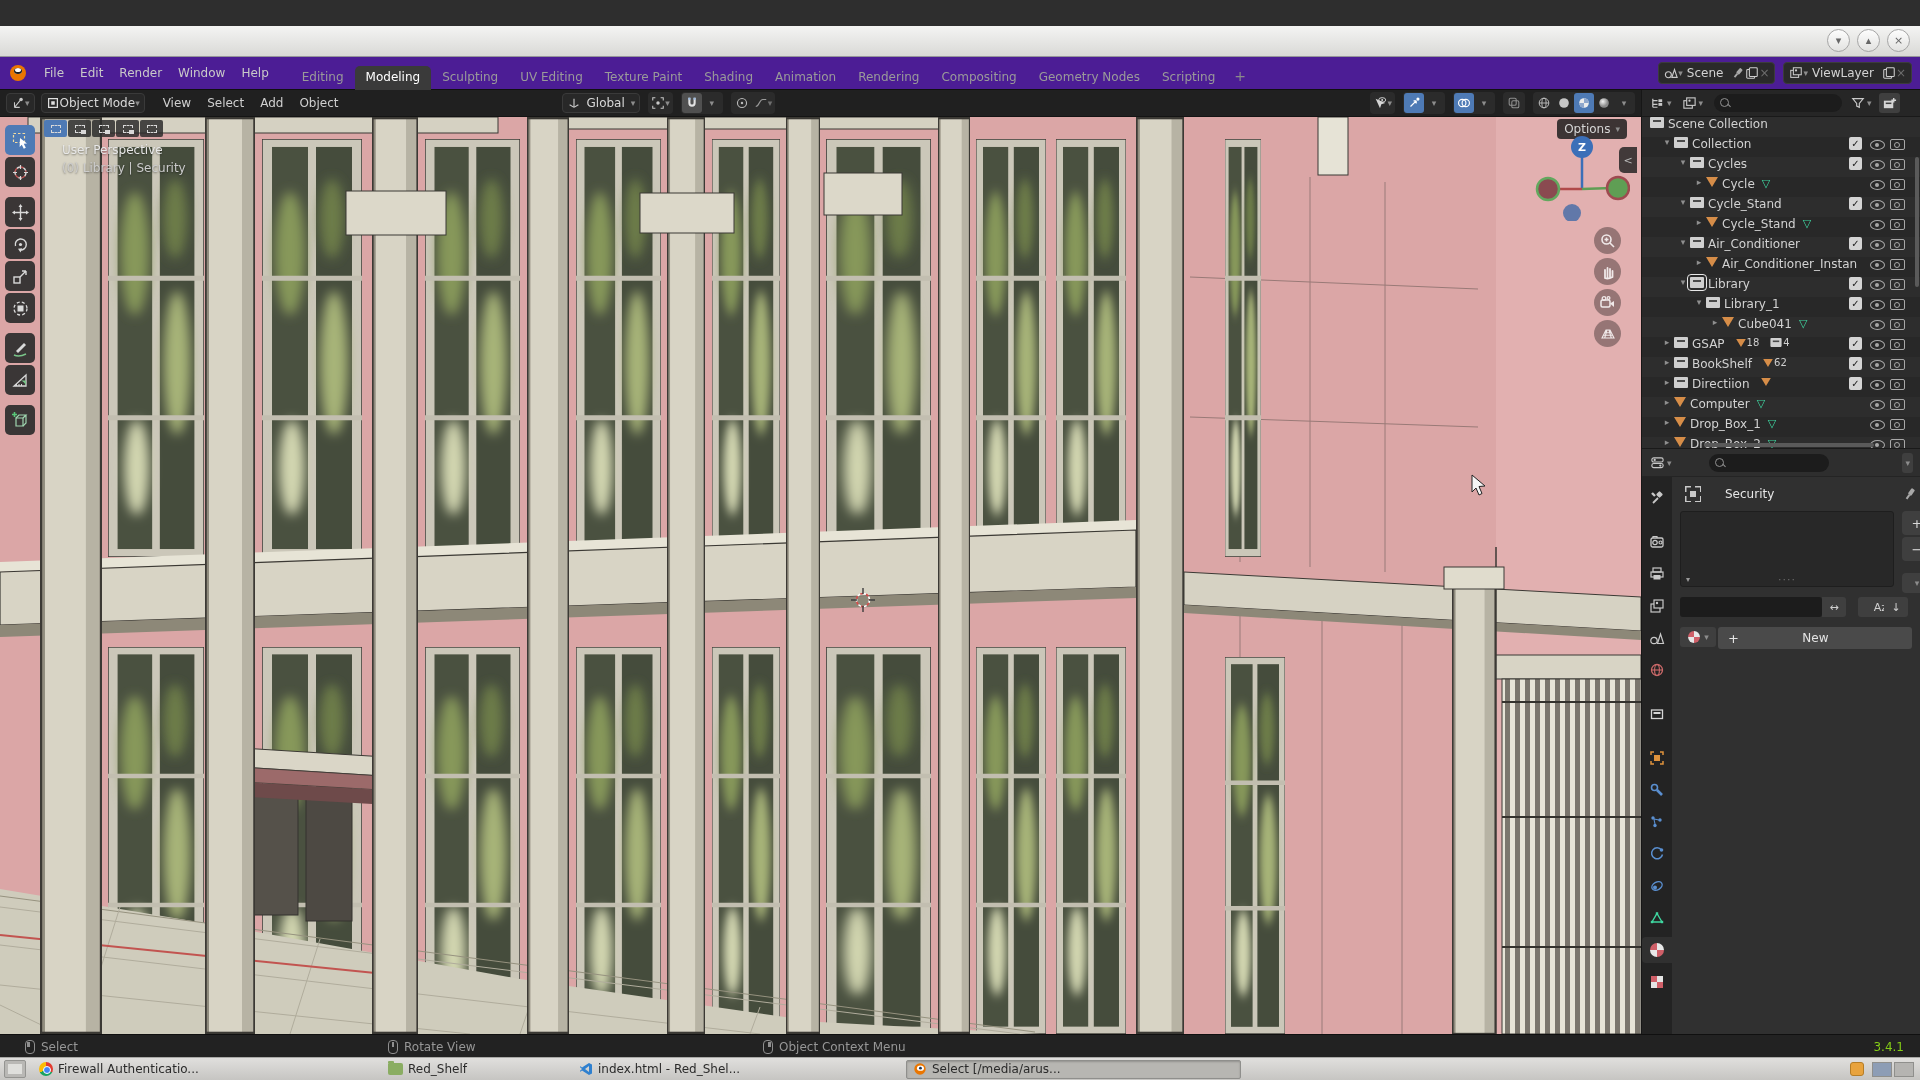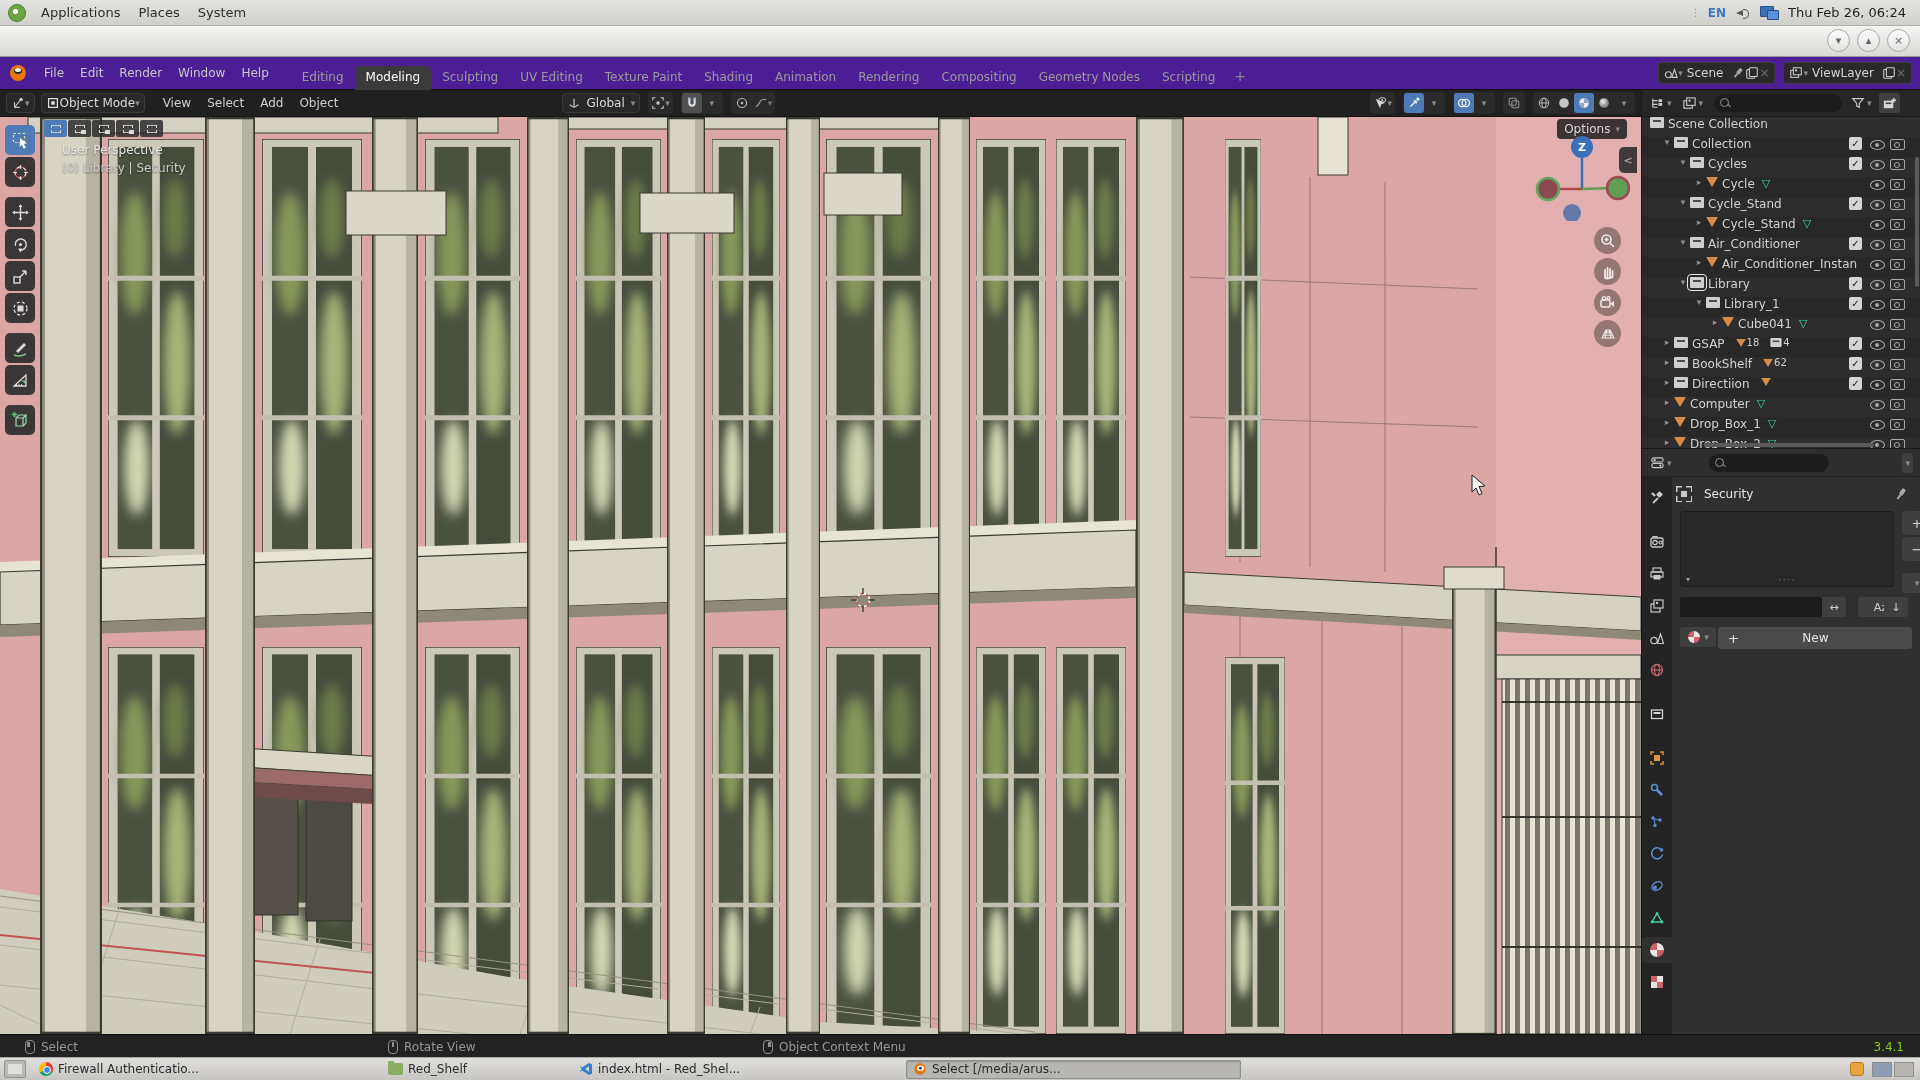--- a/index.html
+++ b/index.html
@@ -162,32 +162,20 @@
   .trayorange{width:14px;height:14px;border-radius:3px;background:#e8a33d;border:1px solid #b57d26;margin-right:8px;}
   .pager{display:flex;gap:2px;margin-right:6px;}
   .pager div{width:20px;height:15px;background:#b5b4b1;border:1px solid #8f8f8c;}
   .pager div.cur{background:#8d9db5;}
 </style>
 </head>
 <body>
 
 <div id="screen">
 
-  <div id="sysbar" class="abs">
-    <span class="syslogo"></span>
-    <span class="menu">Applications</span>
-    <span class="menu">Places</span>
-    <span class="menu">System</span>
-    <span class="spacer"></span>
-    <span class="grip-dots">⋮</span>
-    <span class="lang">EN</span>
-    <span class="spk"></span>
-    <span class="netico"></span>
-    <span class="clock">Thu Feb 26, 06:24</span>
-  </div>
 
   <div id="titlebar" class="abs">
     <span class="wctrls">
       <span class="wbtn">▾</span>
       <span class="wbtn">▴</span>
       <span class="wbtn">×</span>
     </span>
   </div>
 
   <div id="topbar" class="abs">
@@ -1029,21 +1017,21 @@
             <svg width="16" height="16" viewBox="0 0 16 16">
               <rect x="2" y="2" width="6" height="6" fill="#cf5f68"></rect>
               <rect x="8" y="8" width="6" height="6" fill="#cf5f68"></rect>
               <rect x="8" y="2" width="6" height="6" fill="#e4e4e4"></rect>
               <rect x="2" y="8" width="6" height="6" fill="#e4e4e4"></rect>
             </svg>
           </span>
       </div>
 
       <div id="pcontent">
-        <div class="flex" style="position:absolute;left:4px;top:6px;height:22px;gap:12px;width:232px;">
+        <div class="flex" style="position:absolute;left:13px;top:6px;height:22px;gap:24px;width:232px;">
           <span class="brkts"></span>
           <span style="color:#e6e6e6;">Security</span>
           <span style="flex:1"></span>
           <span class="pinico"></span>
         </div>
         <div class="slotlist">
           <span style="position:absolute;left:5px;bottom:2px;font-size:8px;color:#999;">▾</span>
           <span style="position:absolute;left:50%;bottom:0;transform:translateX(-50%);color:#6a6a6a;font-size:11px;letter-spacing:1px;">····</span>
         </div>
         <span class="sqbtn" style="left:230px;top:34px;">+</span>

